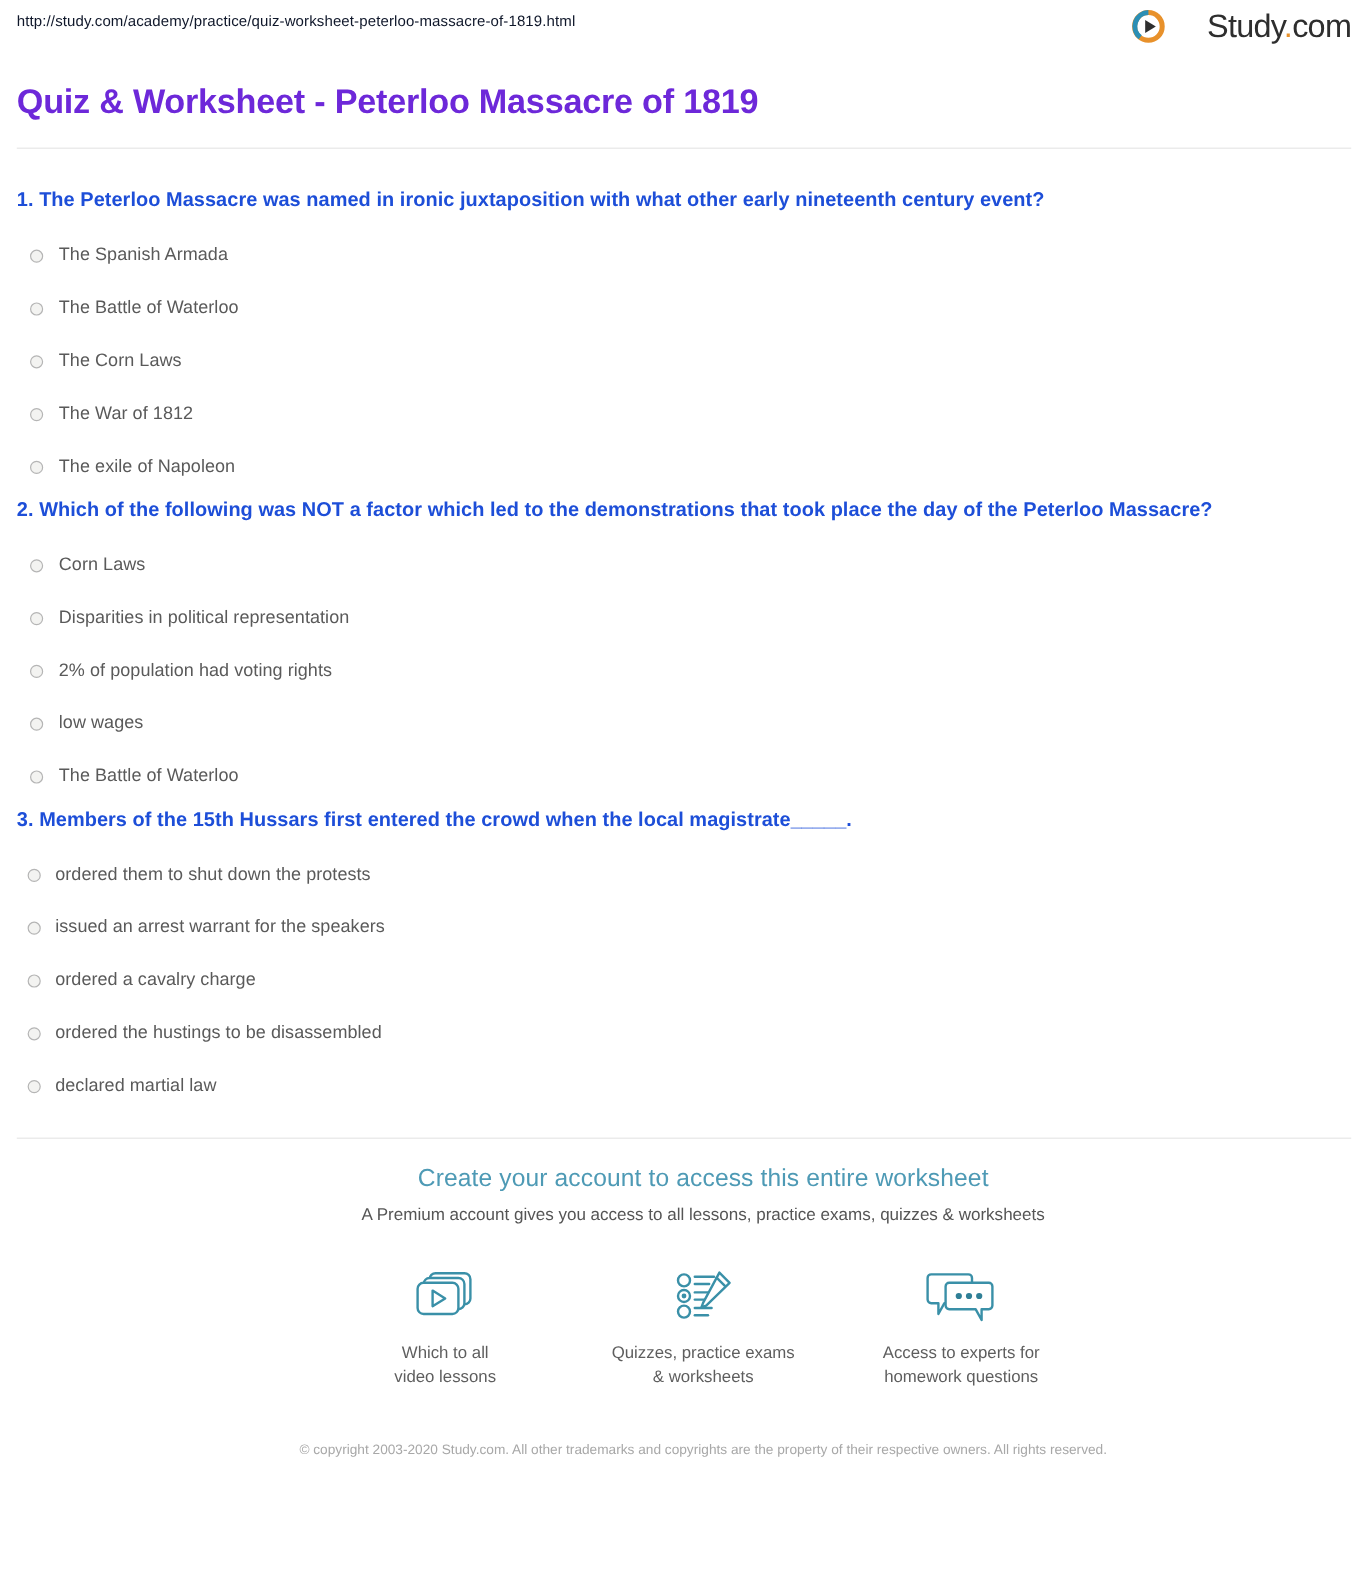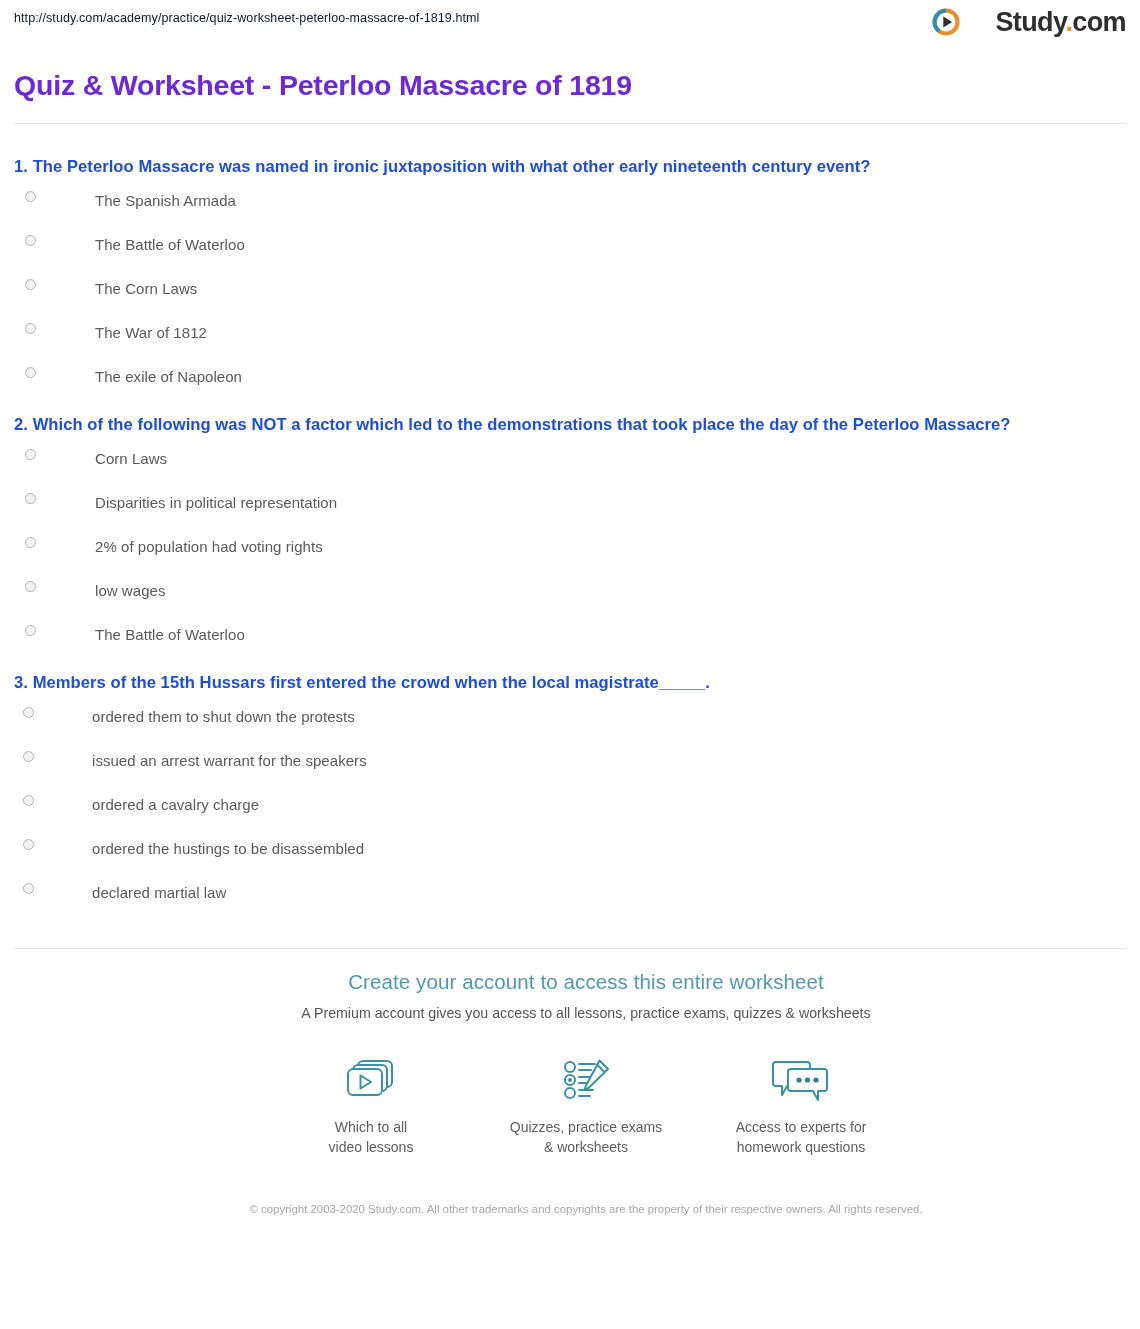--- a/index.html
+++ b/index.html
@@ -47,21 +47,21 @@
     gap: 7px;
   }
   .logo-mark {
     width: 28px;
     height: 28px;
     position: relative;
     flex: 0 0 auto;
   }
   .logo-word {
     font-size: 27px;
-    font-weight: 700;
+    font-weight: 400;
     letter-spacing: -0.6px;
     color: #2e2e2e;
     line-height: 28px;
     white-space: nowrap;
     margin-left: 28px;
   }
   .logo-word .dot { color: #e8912b; }
 
   
   .title {
@@ -91,24 +91,23 @@
     font-size: 16.6px;
     font-weight: 700;
     color: #1d4ed8;
     line-height: 28px;
     letter-spacing: 0.05px;
   }
 
   .options { margin-top: 10px; }
   .option {
     display: flex;
-    align-items: flex-start;
+    align-items: center;
     height: 44px;
     cursor: default;
-    gap: 46px;
   }
   .option .radio {
     width: 11px;
     height: 11px;
     border-radius: 50%;
     border: 1px solid #b5b5b5;
     background: #f3f3f1;
     box-sizing: border-box;
     flex: 0 0 auto;
     margin-left: 11px;

